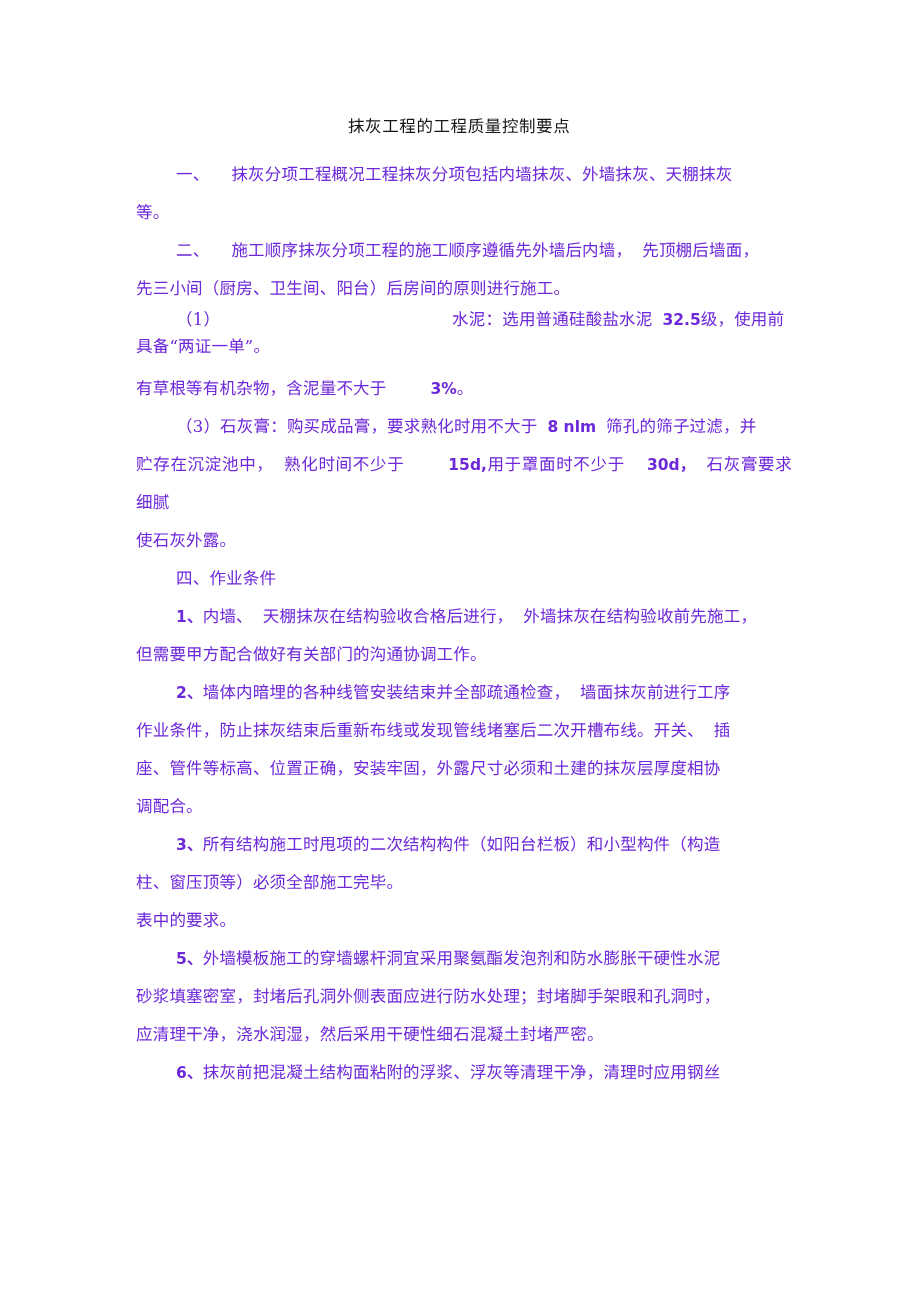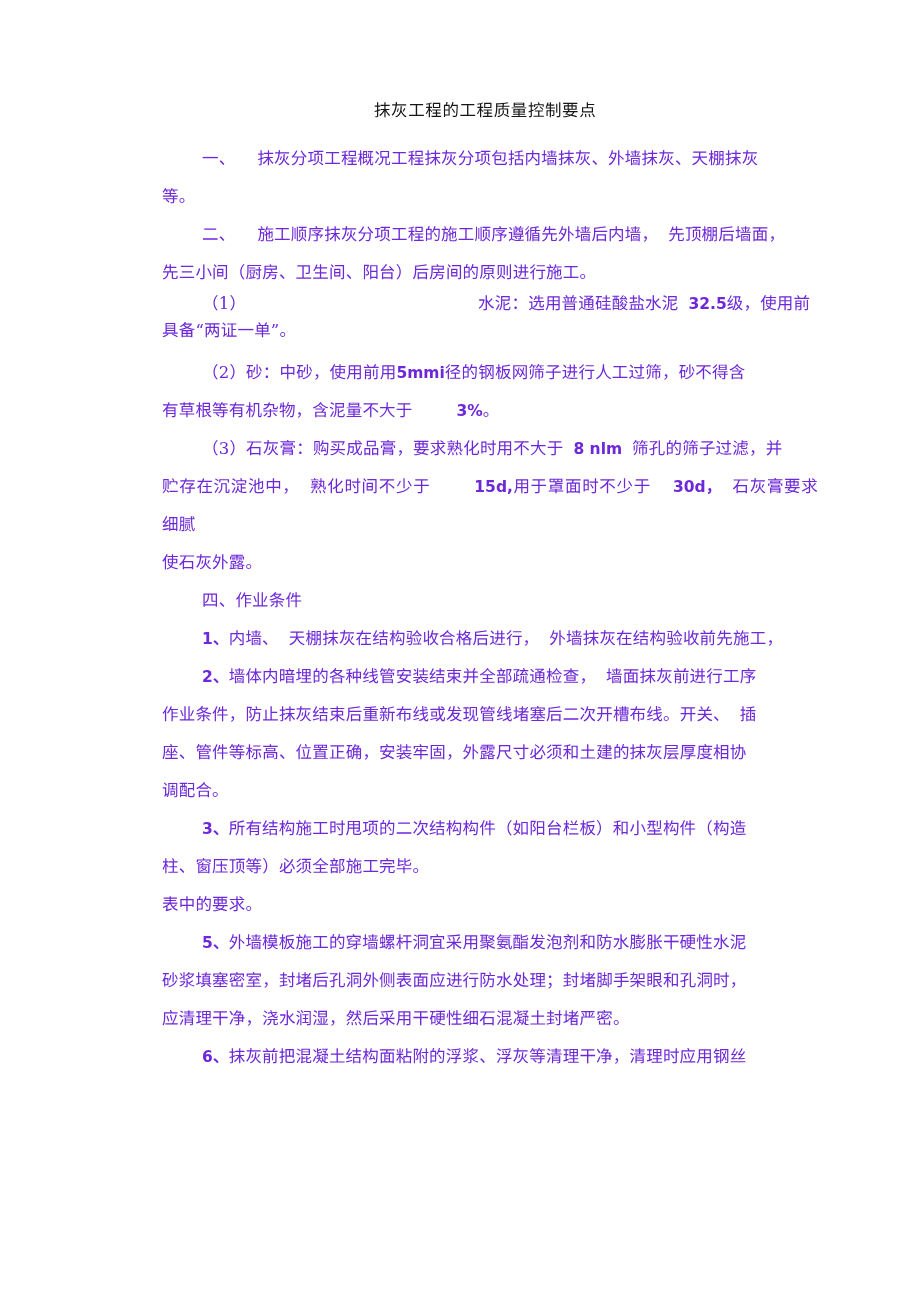--- a/index.html
+++ b/index.html
@@ -21,23 +21,22 @@
     position: absolute;
     left: 0;
     top: 0;
     width: 920px;
     height: 1303px;
     background: #ffffff;
   }
   .content {
     position: absolute;
     left: 136px;
-    top: 96px;
+    top: 112px;
     width: 656px;
-    margin-left: 26px;
   }
   
   .doc-title {
     font-size: 16.5px;
     line-height: 30px;
     letter-spacing: 0.6px;
     margin: 0 0 14px 0;
     padding-left: 212px;
     font-weight: 400;
     color: #161616;
@@ -95,30 +94,30 @@
 
     <p class="para indent"><span>二、</span><span class="gap-md"></span><span>施工顺序抹灰分项工程的施工顺序遵循先外墙后内墙，</span><span class="gap-sm"></span><span>先顶棚后墙面，</span></p>
     <p class="para">先三小间（厨房、卫生间、阳台）后房间的原则进行施工。</p>
 
 
     <p class="para indent nogap"><span>（1）</span><span class="gap-xl"></span><span>水泥：选用普通硅酸盐水泥</span><span class="gap-sm"></span><span class="num">32.5</span><span>级，使用前</span></p>
     <p class="para tight">具备“两证一单”。</p>
 
     <div class="spacer-sm"></div>
 
-    <p class="para indent"><span>（2）</span><span>砂：中砂，使用前用</span><span class="num">5mmi</span><span>径的钢板网筛子进行人工过筛，砂不得含</span></p>
     <p class="para"><span>有草根等有机杂物，含泥量不大于</span><span class="gap-lg"></span><span class="num">3%</span><span>。</span></p>
 
     <p class="para indent"><span>（3）</span><span>石灰膏：购买成品膏，要求熟化时用不大于</span><span class="gap-sm"></span><span class="num">8 nlm</span><span class="gap-sm"></span><span>筛孔的筛子过滤，并</span></p>
     <p class="para"><span>贮存在沉淀池中，</span><span class="gap-sm"></span><span>熟化时间不少于</span><span class="gap-lg"></span><span class="num">15d,</span><span>用于罩面时不少于</span><span class="gap-md"></span><span class="num">30d，</span><span class="gap-sm"></span><span>石灰膏要求细腻</span></p>
     <p class="para">使石灰外露。</p>
 
     <p class="para indent">四、作业条件</p>
 
     <p class="para indent"><span class="ord">1、</span><span>内墙、</span><span class="gap-sm"></span><span>天棚抹灰在结构验收合格后进行，</span><span class="gap-sm"></span><span>外墙抹灰在结构验收前先施工，</span></p>
+    <p class="para">但需要甲方配合做好有关部门的沟通协调工作。</p>
 
     <p class="para indent"><span class="ord">2、</span><span>墙体内暗埋的各种线管安装结束并全部疏通检查，</span><span class="gap-sm"></span><span>墙面抹灰前进行工序</span></p>
     <p class="para"><span>作业条件，防止抹灰结束后重新布线或发现管线堵塞后二次开槽布线。开关、</span><span class="gap-sm"></span><span>插</span></p>
     <p class="para">座、管件等标高、位置正确，安装牢固，外露尺寸必须和土建的抹灰层厚度相协</p>
     <p class="para">调配合。</p>
 
     <p class="para indent"><span class="ord">3、</span><span>所有结构施工时甩项的二次结构构件（如阳台栏板）和小型构件（构造</span></p>
     <p class="para">柱、窗压顶等）必须全部施工完毕。</p>
 
     <p class="para">表中的要求。</p>

